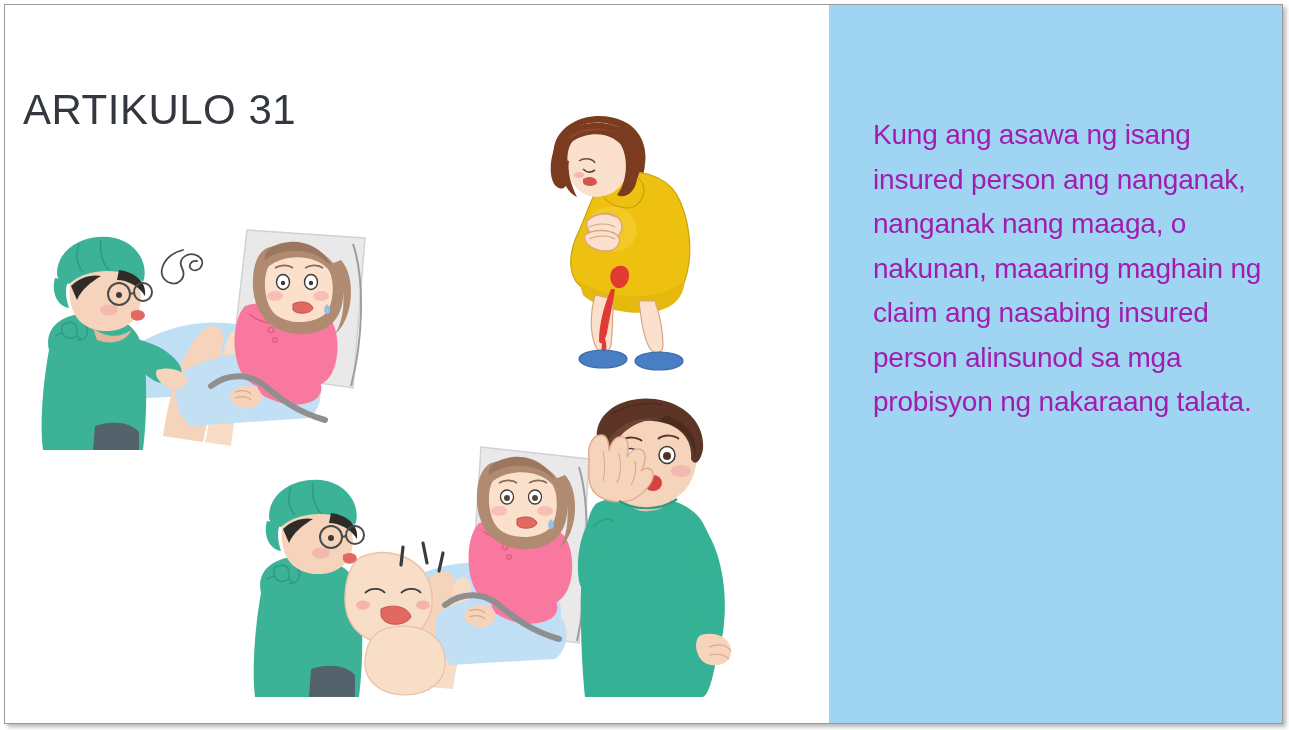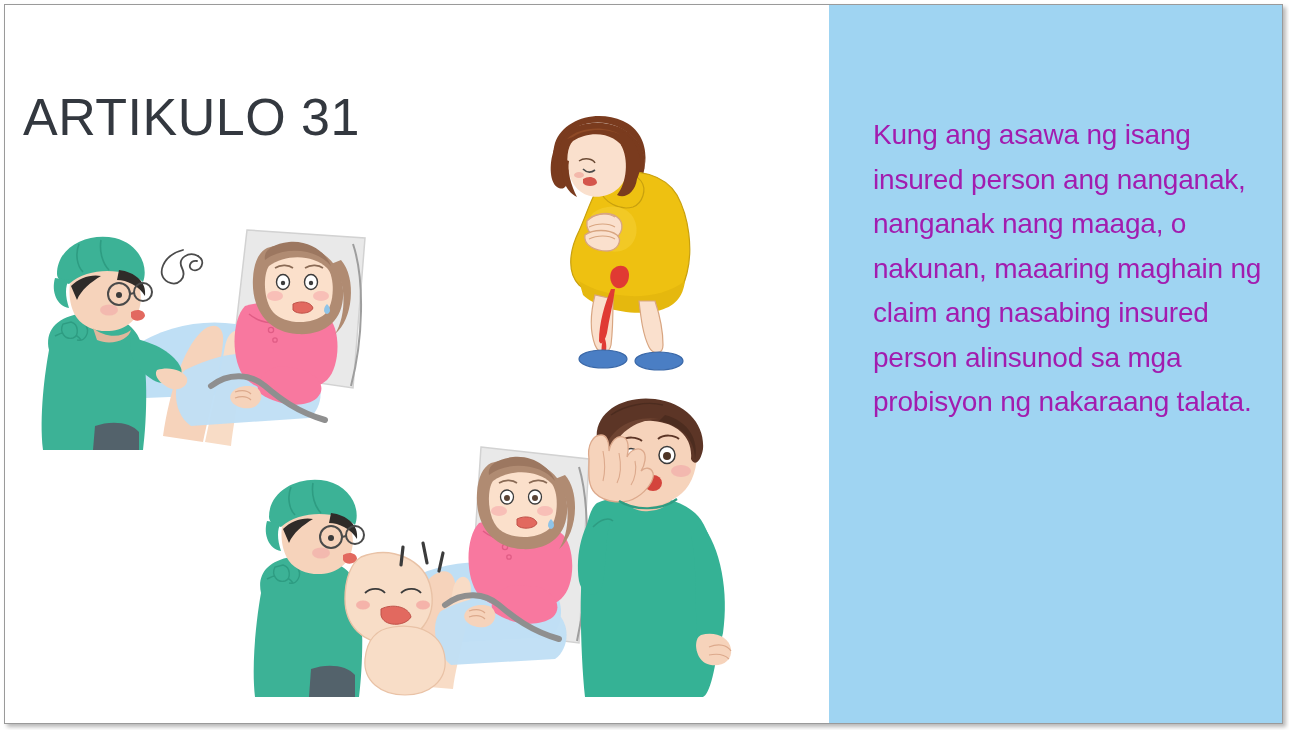--- a/index.html
+++ b/index.html
@@ -63,21 +63,21 @@
     font-family: "Liberation Sans", sans-serif;
     letter-spacing: -0.2px;
     white-space: pre-line;
   }
 
   
   .slide-title {
     position: absolute;
     left: 18px;
     top: 48px;
-    font-size: 52px;
+    font-size: 42px;
     line-height: 58px;
     color: #33383f;
     font-weight: 400;
     letter-spacing: 0.5px;
     font-family: "Liberation Sans", sans-serif;
   }
 
   
   .logo-wrap {
     position: absolute;

